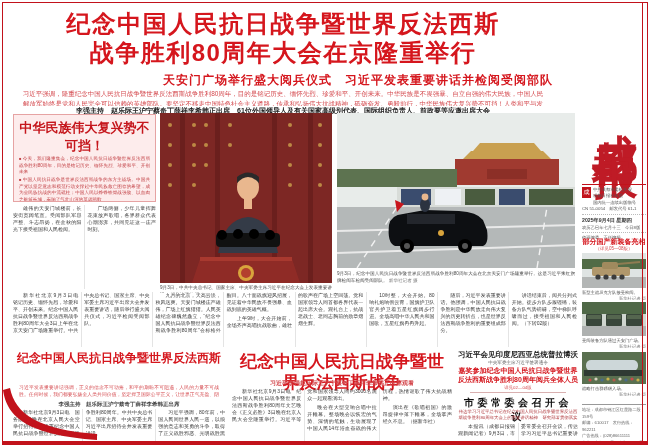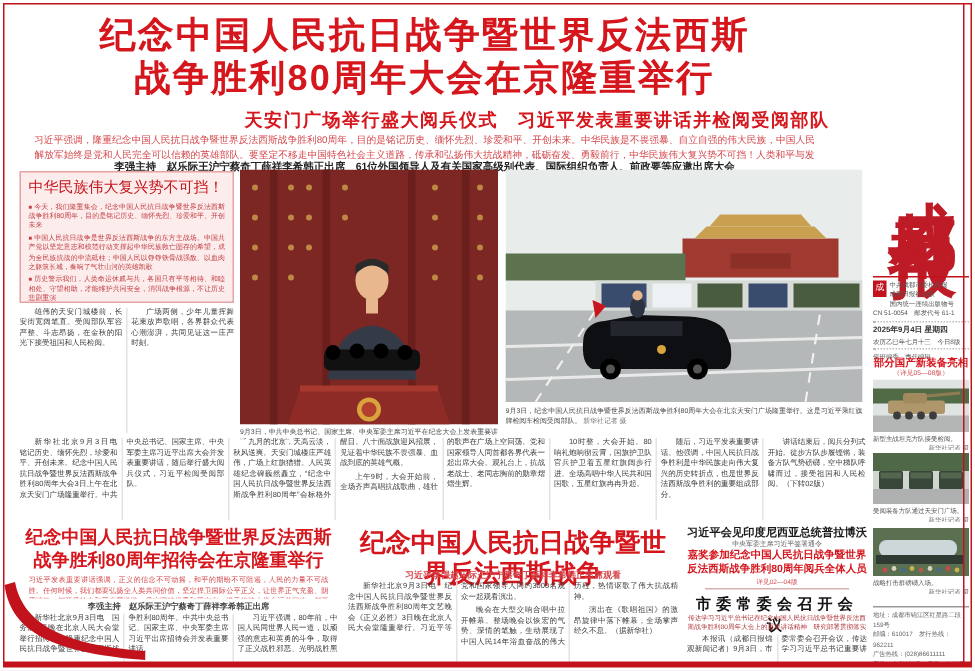--- a/index.html
+++ b/index.html
@@ -35,21 +35,21 @@
   .feature-h{top:237px;text-align:center;color:#d5161d;font-weight:bold;font-size:7px;}
   .feature-n{top:246px;text-align:center;color:#d4484d;font-size:4.5px;}
   .rail-cap{font-size:4.3px;color:#555;line-height:1.5;}
   .rail-credit{display:block;text-align:right;color:#777;}
   .imprint{top:404px;border-top:0.5px solid #999;padding-top:2px;font-size:4.2px;
            color:#666;line-height:1.55;height:38px;}
 
   
   .quotebox{left:13px;top:114px;width:143px;height:88px;background:#fdecec;
             border:0.5px solid #e6a3a3;box-sizing:border-box;padding:4px 5px;}
-  .qb-title{color:#c5161c;font-weight:normal;font-size:10px;line-height:1.35;}
+  .qb-title{text-align:center;color:#c5161c;font-weight:bold;font-size:13px;line-height:1.35;}
   .qb-list{margin-top:2px;}
   .bullet{font-size:4.6px;line-height:1.4;color:#c24045;margin-bottom:2px;text-align:justify;}
   .bullet::before{content:"■ ";font-size:4px;}
 
   
   .photo{display:block;}
   .cap{font-size:4.6px;color:#4a4a4a;line-height:1.45;text-align:justify;}
   .credit{color:#777;}
 
   
@@ -215,21 +215,20 @@
   <p>新华社北京9月3日电　铭记历史、缅怀先烈，珍爱和平、开创未来。纪念中国人民抗日战争暨世界反法西斯战争胜利80周年大会3日上午在北京天安门广场隆重举行。中共中央总书记、国家主席、中央军委主席习近平出席大会并发表重要讲话，随后举行盛大阅兵仪式，习近平检阅受阅部队。</p>
       <p>九月的北京，天高云淡，秋风送爽。天安门城楼庄严雄伟，广场上红旗猎猎。人民英雄纪念碑巍然矗立，“纪念中国人民抗日战争暨世界反法西斯战争胜利80周年”会标格外醒目。八十面战旗迎风招展，见证着中华民族不畏强暴、血战到底的英雄气概。</p>
       <p>上午9时，大会开始前，全场齐声高唱抗战歌曲，雄壮的歌声在广场上空回荡。党和国家领导人同首都各界代表一起出席大会。观礼台上，抗战老战士、老同志胸前的勋章熠熠生辉。</p>
       <p>10时整，大会开始。80响礼炮响彻云霄，国旗护卫队官兵护卫着五星红旗阔步行进。全场高唱中华人民共和国国歌，五星红旗冉冉升起。</p>
       <p>随后，习近平发表重要讲话。他强调，中国人民抗日战争胜利是中华民族走向伟大复兴的历史转折点，也是世界反法西斯战争胜利的重要组成部分。</p>
       <p>讲话结束后，阅兵分列式开始。徒步方队步履铿锵，装备方队气势磅礴，空中梯队呼啸而过，接受祖国和人民检阅。（下转02版）</p>
     </div>
 
   <div class="abs art-h2 reception-h clip">
     <div>纪念中国人民抗日战争暨世界反法西斯</div>
-    <div>战争胜利80周年招待会在京隆重举行</div>
   </div>
   <div class="abs reception-d clip">习近平发表重要讲话强调，正义的信念不可动摇，和平的期盼不可阻遏，人民的力量不可战胜。任何时候，我们都要弘扬全人类共同价值，坚定捍卫国际公平正义，让世界正气充盈、阴霾消散；都要坚持走和平发展道路，坚定守护世界和平安宁，携手构建人类命运共同体；都要以人民之心为心、以天下之利为利，为推动历史车轮向着光明前途前进贡献不懈努力</div>
   <div class="abs reception-b clip">李强主持　赵乐际王沪宁蔡奇丁薛祥李希韩正出席</div>
   <div class="abs bodycols reception-cols clip">
 
   <p>新华社北京9月3日电　国务院3日晚在北京人民大会堂举行招待会，隆重纪念中国人民抗日战争暨世界反法西斯战争胜利80周年。中共中央总书记、国家主席、中央军委主席习近平出席招待会并发表重要讲话。</p>
       <p>习近平强调，80年前，中国人民同世界人民一道，以顽强的意志和英勇的斗争，取得了正义战胜邪恶、光明战胜黑暗、进步战胜反动的伟大胜利。</p>
     </div>
 
   <div class="abs art-h2 gala-h clip">

